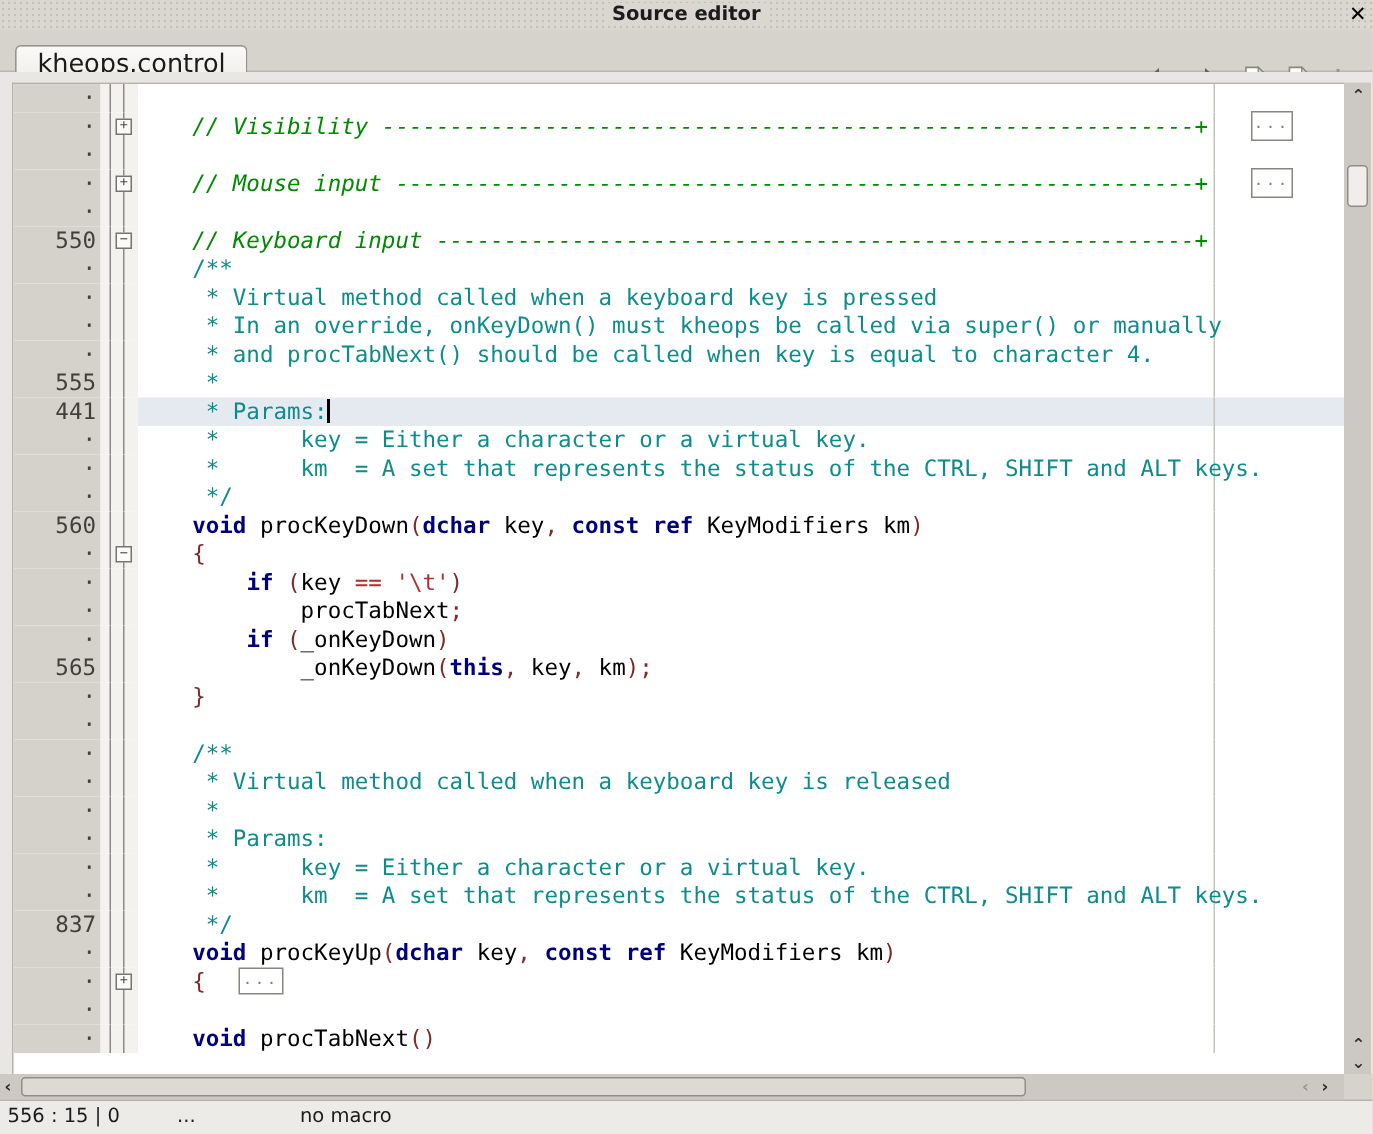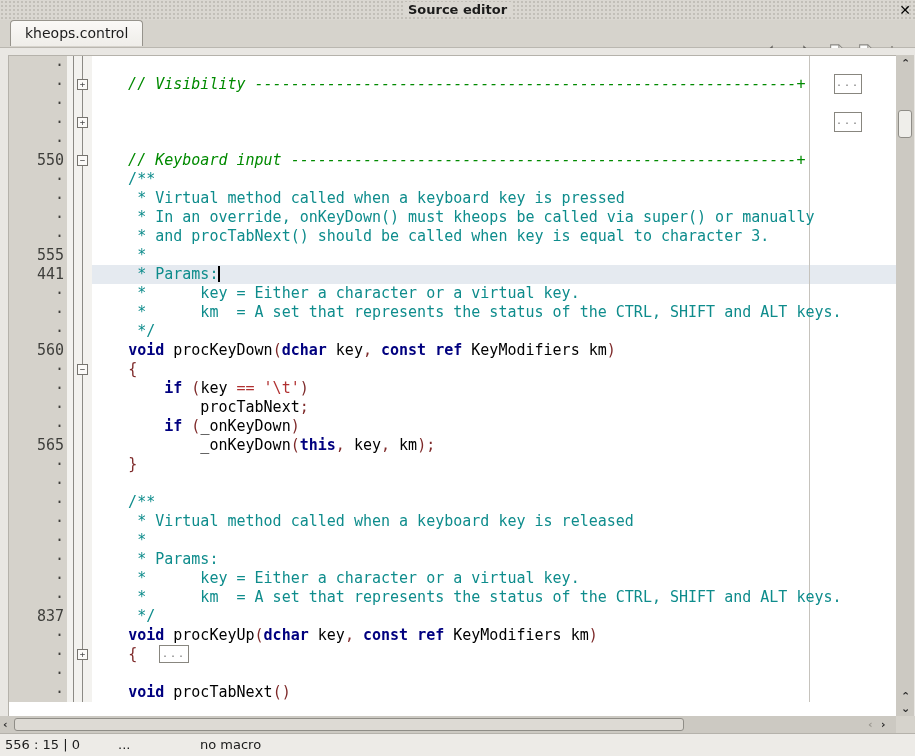--- a/index.html
+++ b/index.html
@@ -13,23 +13,23 @@
     background-image:radial-gradient(circle, #C2BFB8 0.9px, rgba(0,0,0,0) 1px);
     background-size:4px 4px; }
   #title-text { position:absolute; left:50%; top:2px; transform:translateX(-50%);
     font-size:13px; font-weight:600; color:#1b1b1b; background:#DAD7D1; padding:0 5px; white-space:nowrap; }
   #close-x { position:absolute; right:4px; top:1px; font-size:14px; font-weight:bold;
     color:#000; cursor:default; line-height:18px; }
 
   
   #tabbar { position:absolute; left:0; top:20px; width:915px; height:28px;
     background:#D6D3CC; border-bottom:1px solid #BAB7B0; }
-  .tab { position:absolute; left:10px; top:0; height:26px; padding:0 14px;
+  .tab { position:absolute; left:10px; top:10px; height:26px; padding:0 14px;
     background:linear-gradient(#FAF9F7,#EFEDE9); border:1px solid #96938C; border-bottom:none;
-    border-radius:4px 4px 0 0; font-size:14px; color:#1b1b1b; line-height:25px; }
+    border-radius:4px 4px 0 0; font-size:17px; color:#1b1b1b; line-height:25px; }
   .tool { position:absolute; top:24px; width:22px; height:20px; }
 
   
   #frame { position:absolute; left:0; top:48px; width:915px; height:685px; background:#E9E7E3; }
   #viewport { position:absolute; left:8px; top:7px; width:888px; height:661px;
     overflow:hidden; background:#fff; border-left:1px solid #B5B2AB; border-top:1px solid #B5B2AB; }
 
   .row { display:flex; height:19px; white-space:pre;
     font-family:"DejaVu Sans Mono","Liberation Mono",monospace; font-size:15px; line-height:19px; }
   .gut { width:58px; flex:0 0 58px; background:#D5D2CB; color:#3F3F3C;
@@ -113,27 +113,27 @@
       <path d="M5 7 L1 10 L5 13 Z" fill="#9A9790"></path>
       <path d="M11 7 L15 10 L11 13 Z" fill="#9A9790"></path>
     </svg>
   </div>
 
   <div id="frame">
     <div id="viewport">
         <div class="row"><span class="gut">·</span><span class="fold"></span><span class="code"></span></div>
         <div class="row"><span class="gut">·</span><span class="fold"><span class="foldbox">+</span></span><span class="code"><span class="lc">    // Visibility ------------------------------------------------------------+</span><span class="dotsbox right">...</span></span></div>
         <div class="row"><span class="gut">·</span><span class="fold"></span><span class="code"></span></div>
-        <div class="row"><span class="gut">·</span><span class="fold"><span class="foldbox">+</span></span><span class="code"><span class="dotsbox right">...</span></span></div>
+        <div class="row"><span class="gut">·</span><span class="fold"><span class="foldbox">+</span></span><span class="code"><span class="lc">    // Mouse input -----------------------------------------------------------+</span><span class="dotsbox right">...</span></span></div>
         <div class="row"><span class="gut">·</span><span class="fold"></span><span class="code"></span></div>
         <div class="row"><span class="gut">550</span><span class="fold"><span class="foldbox">−</span></span><span class="code"><span class="lc">    // Keyboard input --------------------------------------------------------+</span></span></div>
         <div class="row"><span class="gut">·</span><span class="fold"></span><span class="code"><span class="dc">    /**</span></span></div>
         <div class="row"><span class="gut">·</span><span class="fold"></span><span class="code"><span class="dc">     * Virtual method called when a keyboard key is pressed</span></span></div>
         <div class="row"><span class="gut">·</span><span class="fold"></span><span class="code"><span class="dc">     * In an override, onKeyDown() must kheops be called via super() or manually</span></span></div>
-        <div class="row"><span class="gut">·</span><span class="fold"></span><span class="code"><span class="dc">     * and procTabNext() should be called when key is equal to character 3.</span></span></div>
+        <div class="row"><span class="gut">·</span><span class="fold"></span><span class="code"><span class="dc">     * and procTabNext() should be called when key is equal to character 4.</span></span></div>
         <div class="row"><span class="gut">555</span><span class="fold"></span><span class="code"><span class="dc">     *</span></span></div>
         <div class="row hl"><span class="gut">441</span><span class="fold"></span><span class="code"><span class="dc">     * Params:</span><span class="caret"></span></span></div>
         <div class="row"><span class="gut">·</span><span class="fold"></span><span class="code"><span class="dc">     *      key = Either a character or a virtual key.</span></span></div>
         <div class="row"><span class="gut">·</span><span class="fold"></span><span class="code"><span class="dc">     *      km  = A set that represents the status of the CTRL, SHIFT and ALT keys.</span></span></div>
         <div class="row"><span class="gut">·</span><span class="fold"></span><span class="code"><span class="dc">     */</span></span></div>
         <div class="row"><span class="gut">560</span><span class="fold"></span><span class="code"><span class="tx">    </span><span class="kw">void</span><span class="tx"> procKeyDown</span><span class="pu">(</span><span class="kw">dchar</span><span class="tx"> key</span><span class="pu">,</span><span class="tx"> </span><span class="kw">const</span><span class="tx"> </span><span class="kw">ref</span><span class="tx"> KeyModifiers km</span><span class="pu">)</span></span></div>
         <div class="row"><span class="gut">·</span><span class="fold"><span class="foldbox">−</span></span><span class="code"><span class="tx">    </span><span class="pu">{</span></span></div>
         <div class="row"><span class="gut">·</span><span class="fold"></span><span class="code"><span class="tx">        </span><span class="kw">if</span><span class="tx"> </span><span class="pu">(</span><span class="tx">key </span><span class="op">==</span><span class="tx"> </span><span class="op">'\t'</span><span class="pu">)</span></span></div>
         <div class="row"><span class="gut">·</span><span class="fold"></span><span class="code"><span class="tx">            procTabNext</span><span class="pu">;</span></span></div>
         <div class="row"><span class="gut">·</span><span class="fold"></span><span class="code"><span class="tx">        </span><span class="kw">if</span><span class="tx"> </span><span class="pu">(</span><span class="tx">_onKeyDown</span><span class="pu">)</span></span></div>

